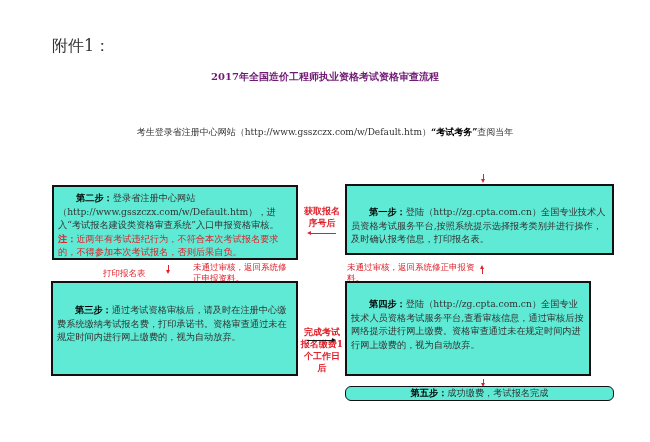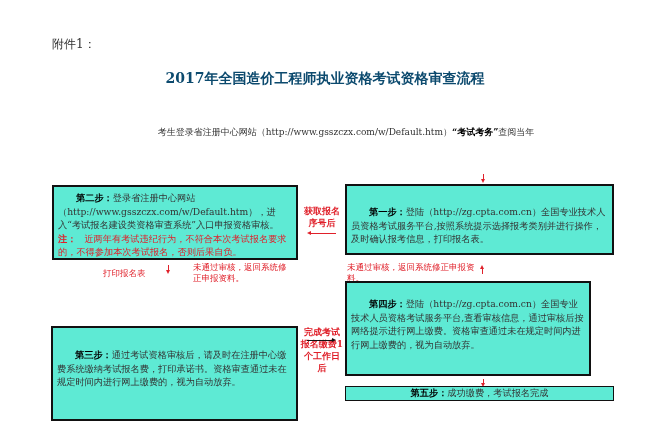--- a/index.html
+++ b/index.html
@@ -1,27 +1,27 @@
 <!DOCTYPE html>
 <html><head>
 <meta charset="utf-8">
 <style>
   html, body { margin:0; padding:0; background:#ffffff; }
   body { width:650px; height:442px; position:relative; overflow:hidden;
          font-family:"DejaVu Serif", "Liberation Serif", serif; color:#222; }
   .abs { position:absolute; }
-  .attach { left:52px; top:36px; font-size:12px; color:#333; }
-  .title { left:0; width:650px; top:70px; text-align:center; font-size:14px; font-weight:bold; color:#0c4a6e; }
-  .intro { left:76px; width:540px; top:126px; text-align:center; font-size:9px; line-height:13px; color:#333; }
+  .attach { left:52px; top:36px; font-size:16px; color:#333; }
+  .title { left:0; width:650px; top:70px; text-align:center; font-size:10px; font-weight:bold; color:#701a75; }
+  .intro { left:55px; width:540px; top:126px; text-align:center; font-size:9px; line-height:13px; color:#333; }
   .intro b { color:#000; }
   .box { position:absolute; border:2px solid #111; box-sizing:border-box; background:#5eead4;
          font-size:9.2px; line-height:13.5px; color:#333; }
   .box .inner { padding:0 4px; }
   .box .lbl { font-weight:bold; color:#000; }
-  .red { color:#e0202a;margin-left:8px; }
+  .red { color:#e0202a; }
   .redb { color:#e0202a; font-weight:bold; }
   .side { position:absolute; font-size:9px; font-weight:bold; color:#e0202a; text-align:center; line-height:12px; }
   .note { position:absolute; font-size:8.5px; color:#e0202a; line-height:11px; }
   .arrowv { position:absolute; width:1px; background:#e0202a; }
   .arrowv.down::after { content:""; position:absolute; left:-2px; bottom:-3px; border-left:2.5px solid transparent; border-right:2.5px solid transparent; border-top:4px solid #e0202a; }
   .arrowv.up::before { content:""; position:absolute; left:-2px; top:-3px; border-left:2.5px solid transparent; border-right:2.5px solid transparent; border-bottom:4px solid #e0202a; }
   .arrowh { position:absolute; height:1px; }
   .arrowh.left::before { content:""; position:absolute; left:-3px; top:-2px; border-top:2.5px solid transparent; border-bottom:2.5px solid transparent; border-right:4px solid currentColor; }
   .arrowh.right::after { content:""; position:absolute; right:-3px; top:-2px; border-top:2.5px solid transparent; border-bottom:2.5px solid transparent; border-left:4px solid currentColor; }
 </style>
@@ -53,32 +53,32 @@
   </div>
 </div>
 
 <div class="note" style="left:103px; top:268px;">打印报名表</div>
 <div class="arrowv down" style="left:168px; top:265px; height:6px;"></div>
 <div class="note" style="left:193px; top:262px; width:100px;">未通过审核，返回系统修正申报资料。</div>
 
 <div class="note" style="left:347px; top:262px; width:130px;">未通过审核，返回系统修正申报资料。</div>
 <div class="arrowv up" style="left:482px; top:268px; height:6px;"></div>
 
-<div class="box" style="left:51px; top:281px; width:247px; height:95px;margin-top:45px;">
+<div class="box" style="left:51px; top:281px; width:247px; height:95px;">
   <div class="inner" style="padding-top:20px;">
     <span style="padding-left:18px;"></span><span class="lbl">第三步：</span><span>通过考试资格审核后，请及时在注册中心缴费系统缴纳考试报名费，打印承诺书。资格审查通过未在规定时间内进行网上缴费的，视为自动放弃。</span>
   </div>
 </div>
 
 <div class="side" style="left:300px; top:292px; width:44px;margin-top:34px;">完成考试报名缴费1个工作日后</div>
 <div class="arrowh right" style="left:307px; top:340px; width:26px; background:#111; color:#111;"></div>
 
 <div class="box" style="left:345px; top:281px; width:246px; height:95px;">
   <div class="inner" style="padding-top:14px;">
     <span style="padding-left:18px;"></span><span class="lbl">第四步：</span><span>登陆（http://zg.cpta.com.cn）全国专业技术人员资格考试服务平台,查看审核信息，通过审核后按网络提示进行网上缴费。资格审查通过未在规定时间内进行网上缴费的，视为自动放弃。</span>
   </div>
 </div>
 
 <div class="arrowv down" style="left:483px; top:379px; height:5px;"></div>
 
-<div class="box" style="left:345px; top:386px; width:269px; height:15px; text-align:center; line-height:11px; border-width:1.5px;">
+<div class="box" style="left:345px; top:386px; width:269px; height:15px; text-align:center; line-height:11px; border-width:1.5px;border-radius:6px;">
   <span class="lbl">第五步：</span><span>成功缴费，考试报名完成</span>
 </div>
 
 </body></html>

